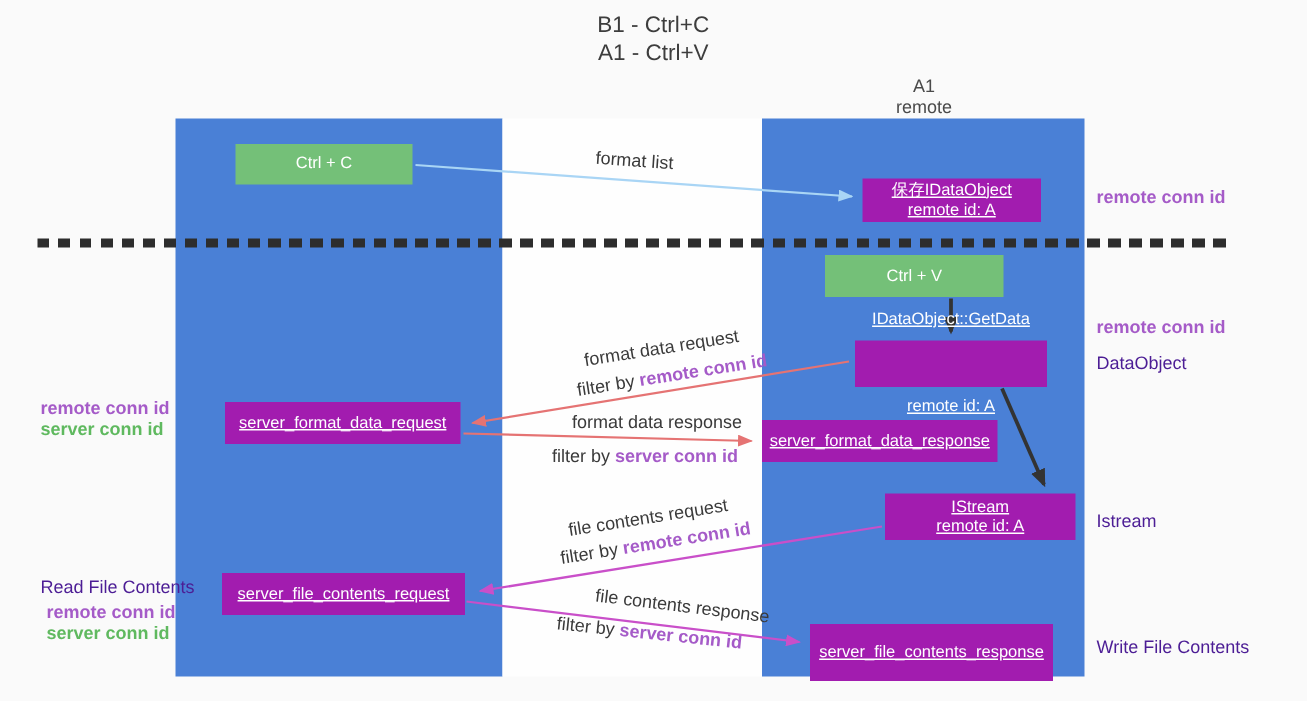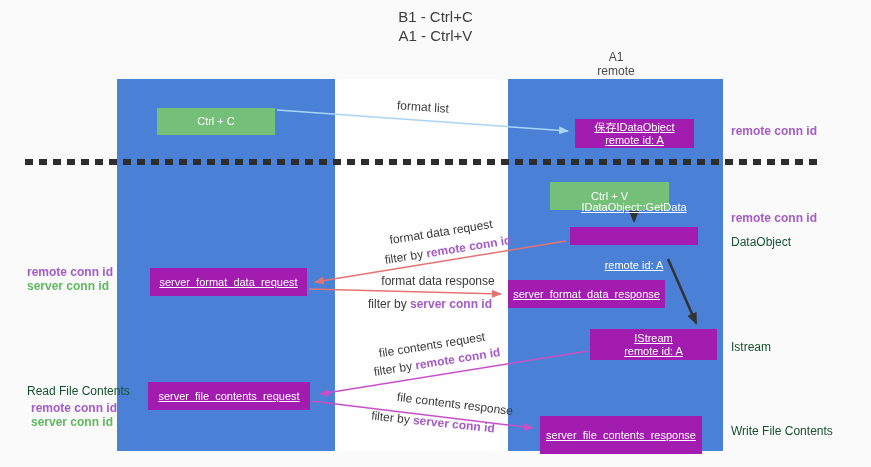--- a/index.html
+++ b/index.html
@@ -36,32 +36,32 @@
   }
 
   svg.arrows { position:absolute; left:0; top:0; z-index:3; pointer-events:none; }
 
   .box {
     position:absolute; display:flex; flex-direction:column;
     align-items:center; justify-content:center;
     color:#ffffff; font-size:11px; line-height:13px; text-align:center;
     z-index:4; white-space:nowrap;
   }
-  .box.green { background:#74c078;margin-top:12px; }
+  .box.green { background:#74c078; }
   .box.orange { background:#a21caf;text-decoration:underline; }
 
   .flabel {
     position:absolute; font-size:12px; color:#3a3a3a; white-space:nowrap;
     z-index:5; transform-origin:center;
   }
   .center { transform:translate(-50%,-50%); }
   .purple { color:#a55bc8; font-weight:bold; }
 
   .side {
-    position:absolute; font-size:12px; color:#14532d; white-space:nowrap; z-index:5;
+    position:absolute; font-size:12px; color:#4c1d95; white-space:nowrap; z-index:5;
   }
   .side.bold-purple { color:#a55bc8; font-weight:bold; }
   .side.bold-green { color:#5fb95f; font-weight:bold; }
 </style>
 </head>
 <body>
 
 <div class="canvas">
 
   <div class="title">
@@ -110,21 +110,21 @@
 
   <div class="box orange" style="left:575px;top:119px;width:119px;height:29px;">
     <div>保存IDataObject</div>
     <div>remote id: A</div>
   </div>
 
   <div class="box green" style="left:550px;top:170px;width:119px;height:28px;">
     <div>Ctrl + V</div>
   </div>
 
-  <div class="box orange" style="left:570px;top:227px;width:128px;height:18px;gap:45px;">
+  <div class="box orange" style="left:570px;top:227px;width:128px;height:31px;gap:45px;">
     <div>IDataObject::GetData</div>
     <div>remote id: A</div>
   </div>
 
   <div class="box orange" style="left:150px;top:268px;width:157px;height:28px;">
     <div>server_format_data_request</div>
   </div>
 
   <div class="box orange" style="left:508px;top:280px;width:157px;height:28px;text-align:center;">
     <div>server_format_data_response</div>

